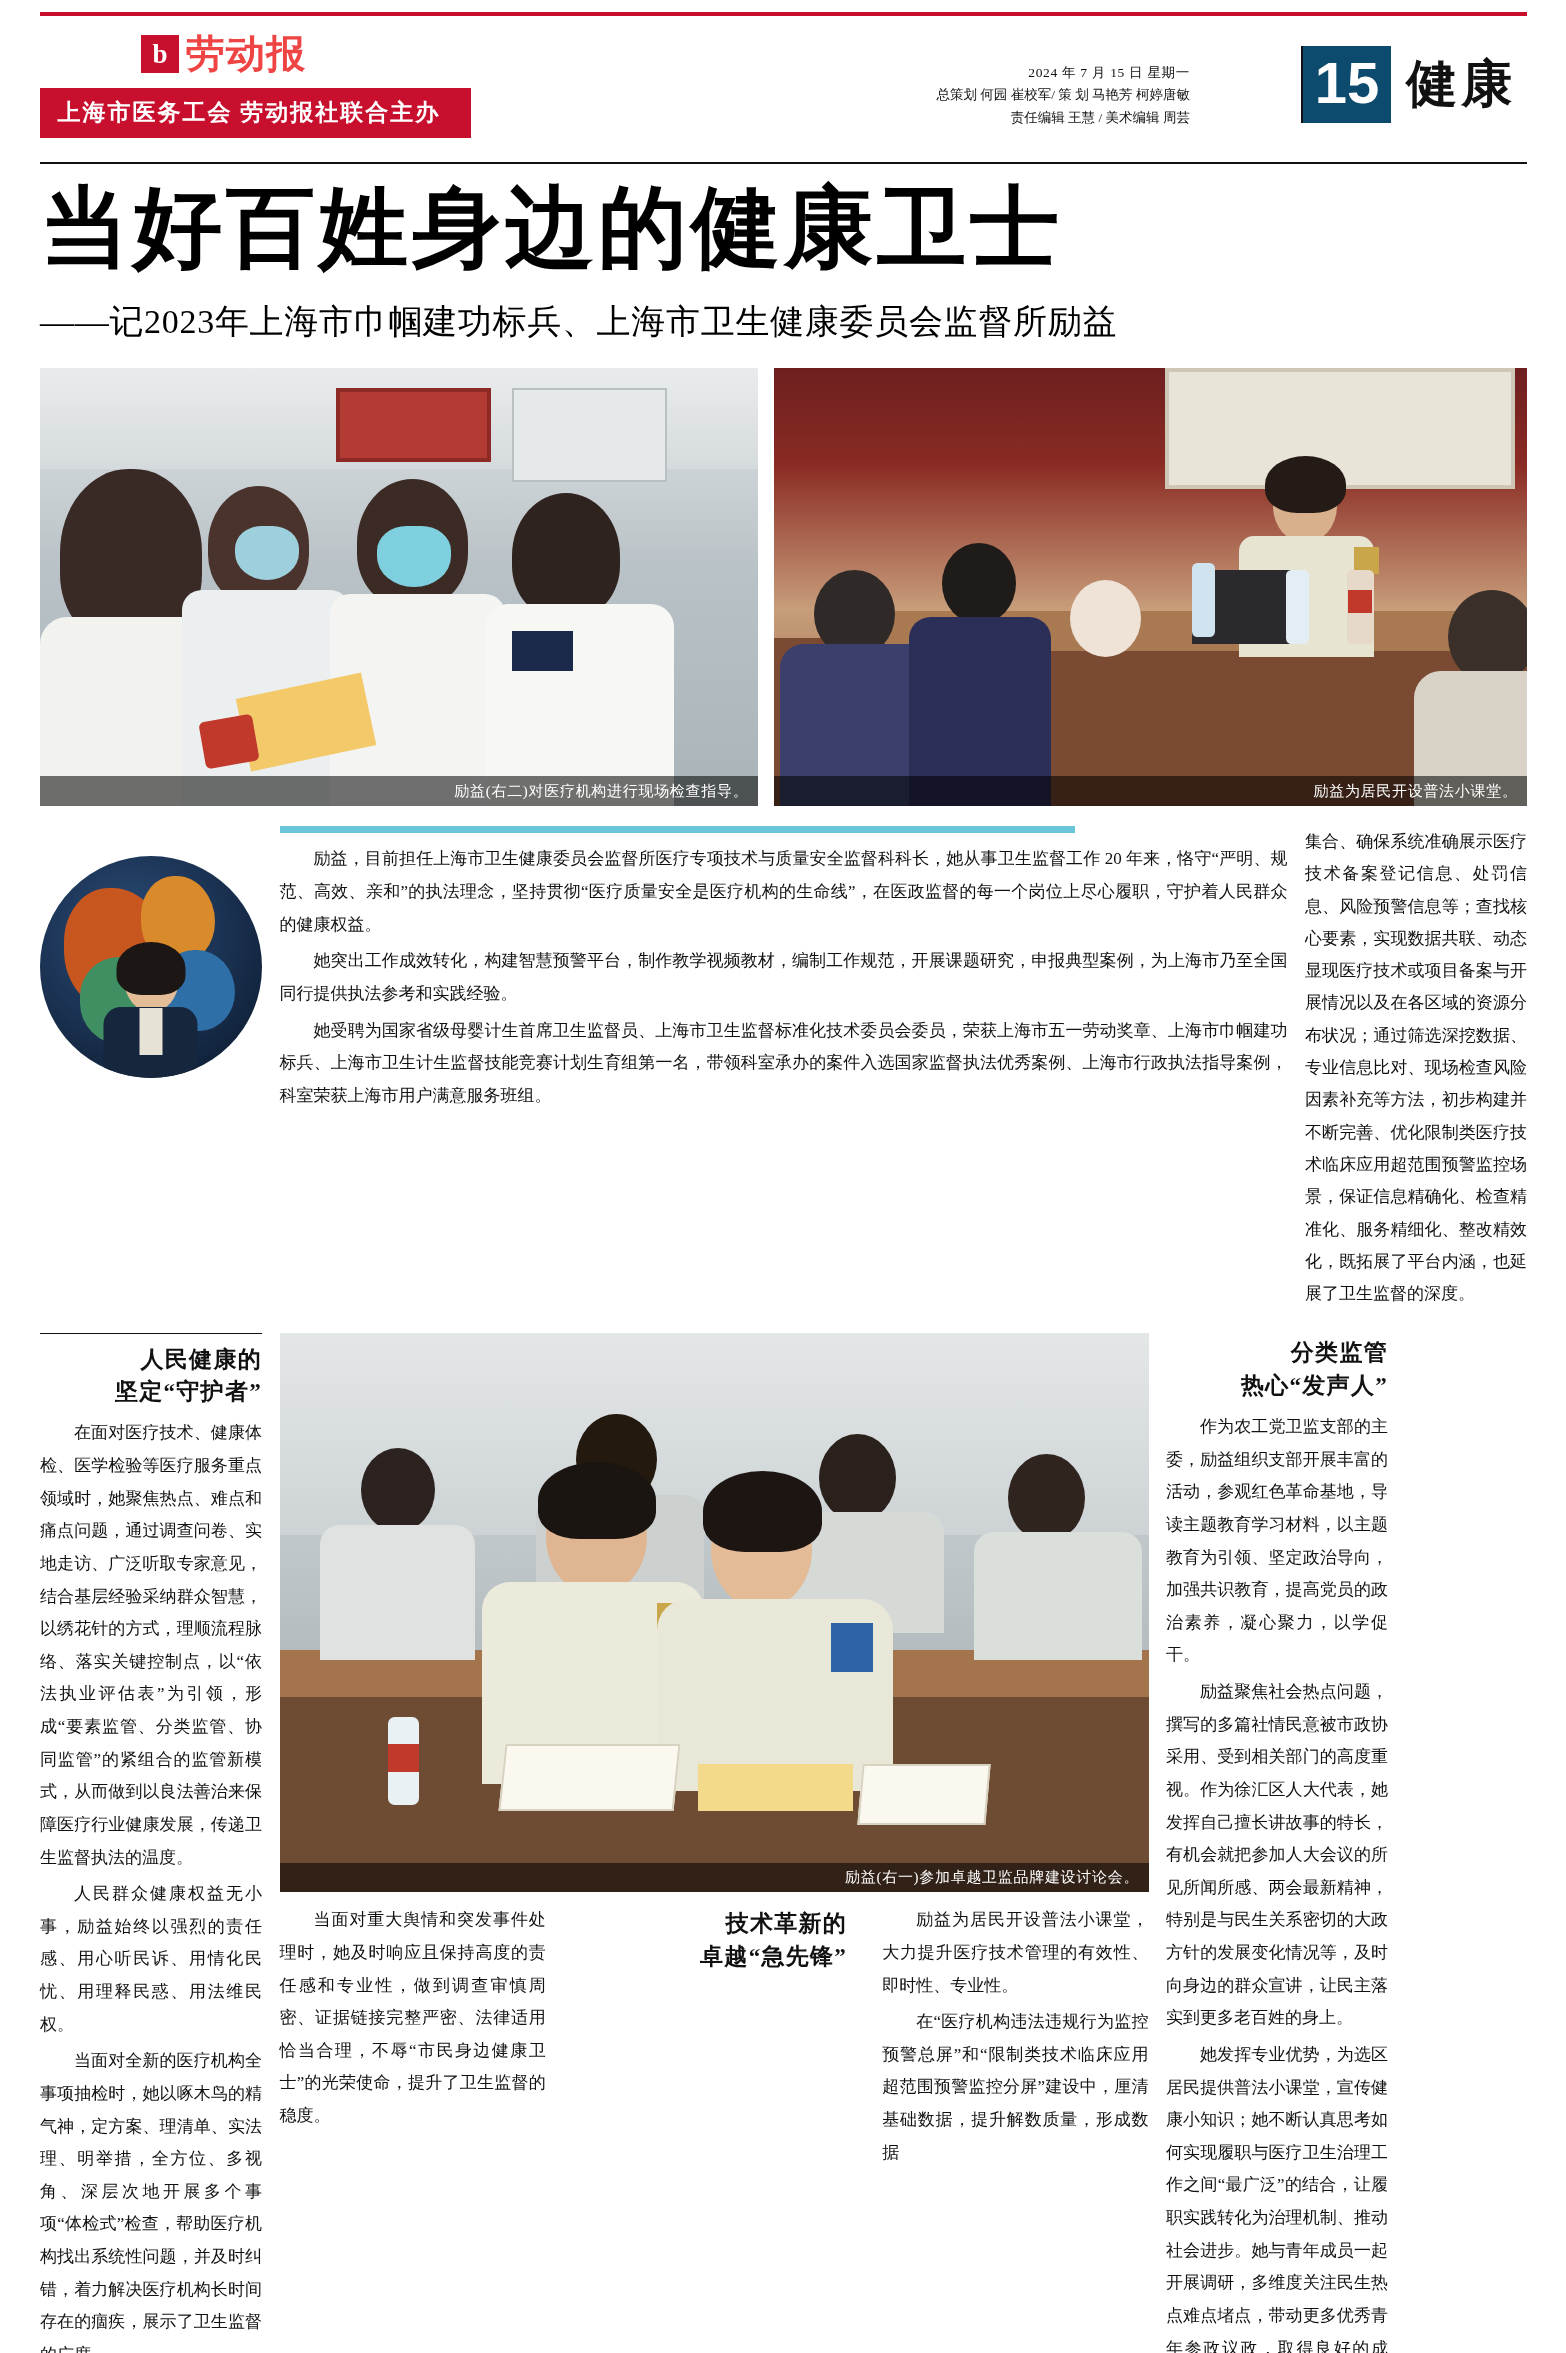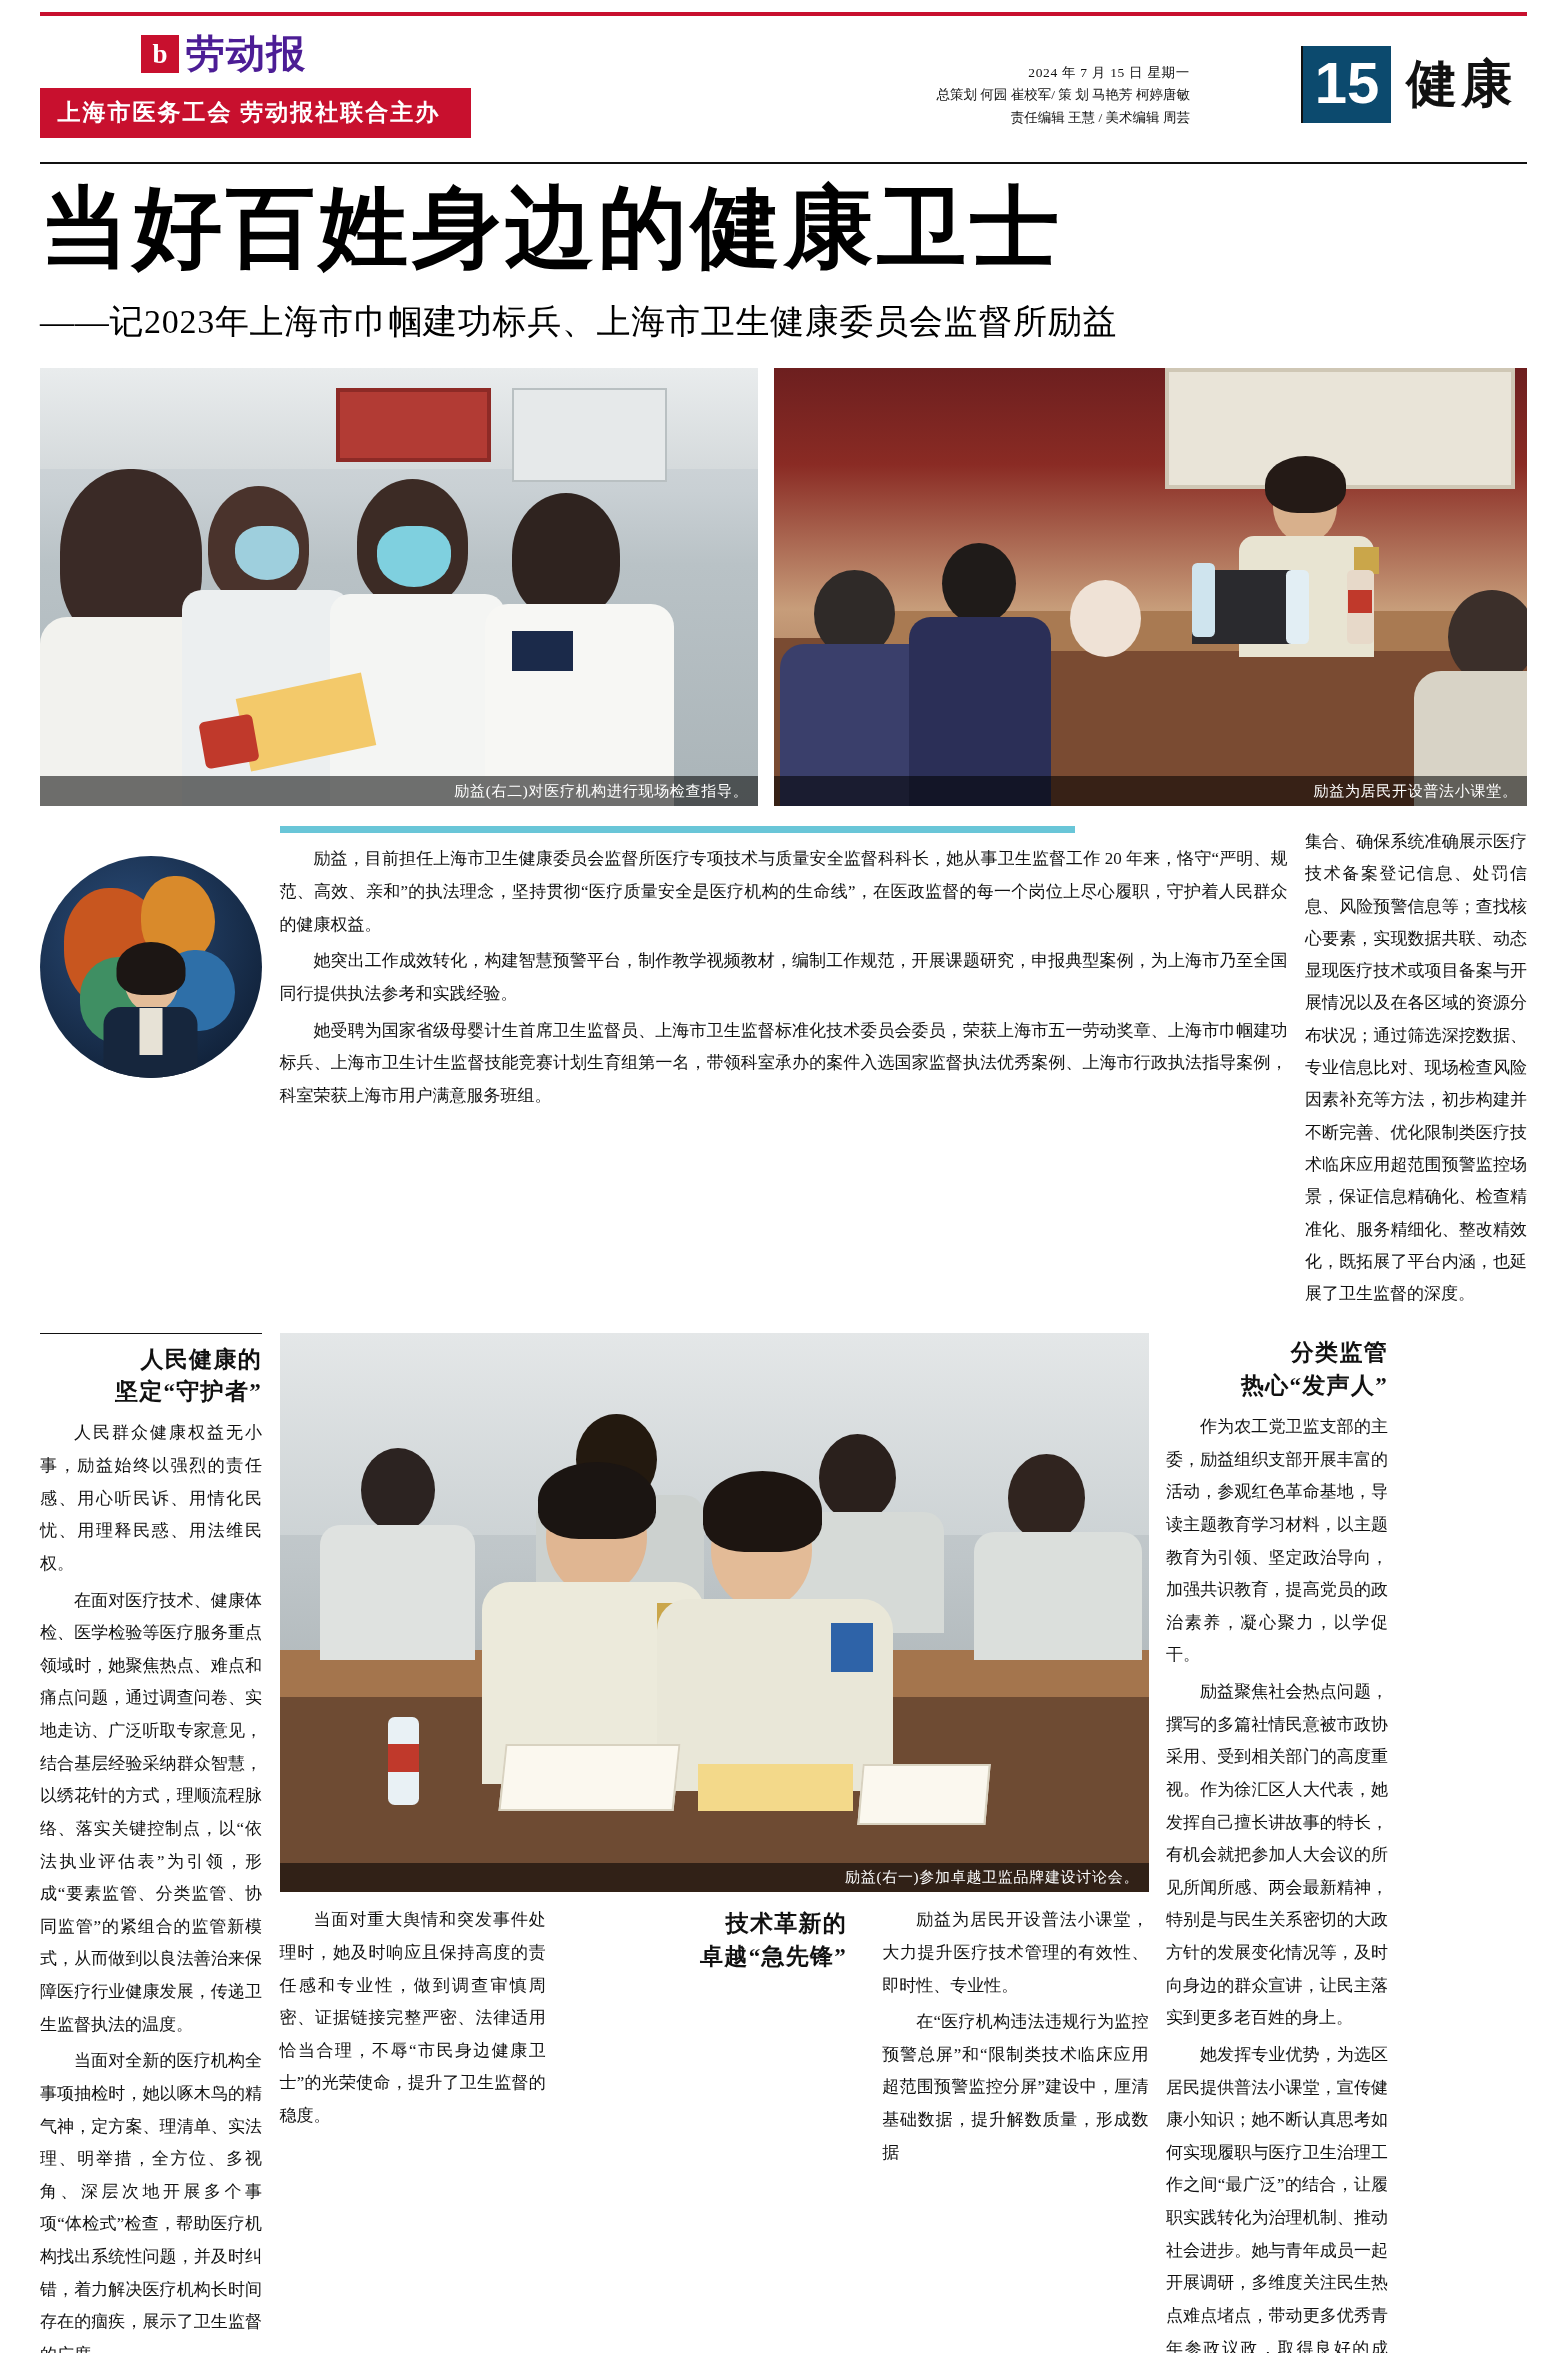--- a/index.html
+++ b/index.html
@@ -35,21 +35,21 @@
     position:absolute; left:101px; top:27px;
     display:flex; align-items:center; gap:6.7px;
   }
   .logo-badge {
     width:38px; height:38px; background:#c8102e; color:#fff;
     font-family:"Liberation Serif", serif; font-size:27px;
     display:flex; align-items:center; justify-content:center;
     font-weight:bold;
   }
   .logo-text {
-    font-size:39px; font-weight:bold; color:#4c1d95;
+    font-size:39px; font-weight:bold; color:#ef4444;
     letter-spacing:1.3px;
     font-family:"Liberation Serif","DejaVu Serif",serif;
   }
   .red-banner {
     position:absolute; left:0; top:88px;
     background:#c8102e; color:#fff;
     font-size:23px; font-weight:bold;
     padding:9.4px 17.5px 9.4px 17.5px;
     letter-spacing:2px;
     min-width:431px;
@@ -302,22 +302,22 @@
   </div>
 
   <div class="lower">
 
     <div class="col col-1">
       <div class="hr-thin"></div>
       <div class="sec-title">
         <div>人民健康的</div>
         <div>坚定“守护者”</div>
       </div>
+      <p>在面对医疗技术、健康体检、医学检验等医疗服务重点领域时，她聚焦热点、难点和痛点问题，通过调查问卷、实地走访、广泛听取专家意见，结合基层经验采纳群众智慧，以绣花针的方式，理顺流程脉络、落实关键控制点，以“依法执业评估表”为引领，形成“要素监管、分类监管、协同监管”的紧组合的监管新模式，从而做到以良法善治来保障医疗行业健康发展，传递卫生监督执法的温度。</p>
       <p>人民群众健康权益无小事，励益始终以强烈的责任感、用心听民诉、用情化民忧、用理释民惑、用法维民权。</p>
-      <p>在面对医疗技术、健康体检、医学检验等医疗服务重点领域时，她聚焦热点、难点和痛点问题，通过调查问卷、实地走访、广泛听取专家意见，结合基层经验采纳群众智慧，以绣花针的方式，理顺流程脉络、落实关键控制点，以“依法执业评估表”为引领，形成“要素监管、分类监管、协同监管”的紧组合的监管新模式，从而做到以良法善治来保障医疗行业健康发展，传递卫生监督执法的温度。</p>
       <p>当面对全新的医疗机构全事项抽检时，她以啄木鸟的精气神，定方案、理清单、实法理、明举措，全方位、多视角、深层次地开展多个事项“体检式”检查，帮助医疗机构找出系统性问题，并及时纠错，着力解决医疗机构长时间存在的痼疾，展示了卫生监督的广度。</p>
     </div>
 
     <div class="col-center">
       <div class="photo photo-c">
         <div class="ph-bg ph-c-bg">
           <div class="rectz" style="left:0;top:0;width:100%;height:202px;background:linear-gradient(180deg,#e4e7e8,#cdd3d5);"></div>
           <div class="rectz" style="left:0;top:350px;width:100%;height:209px;background:#6e4b33;"></div>
           <div class="rectz" style="left:0;top:317px;width:100%;height:47px;background:#a4754d;"></div>
 

